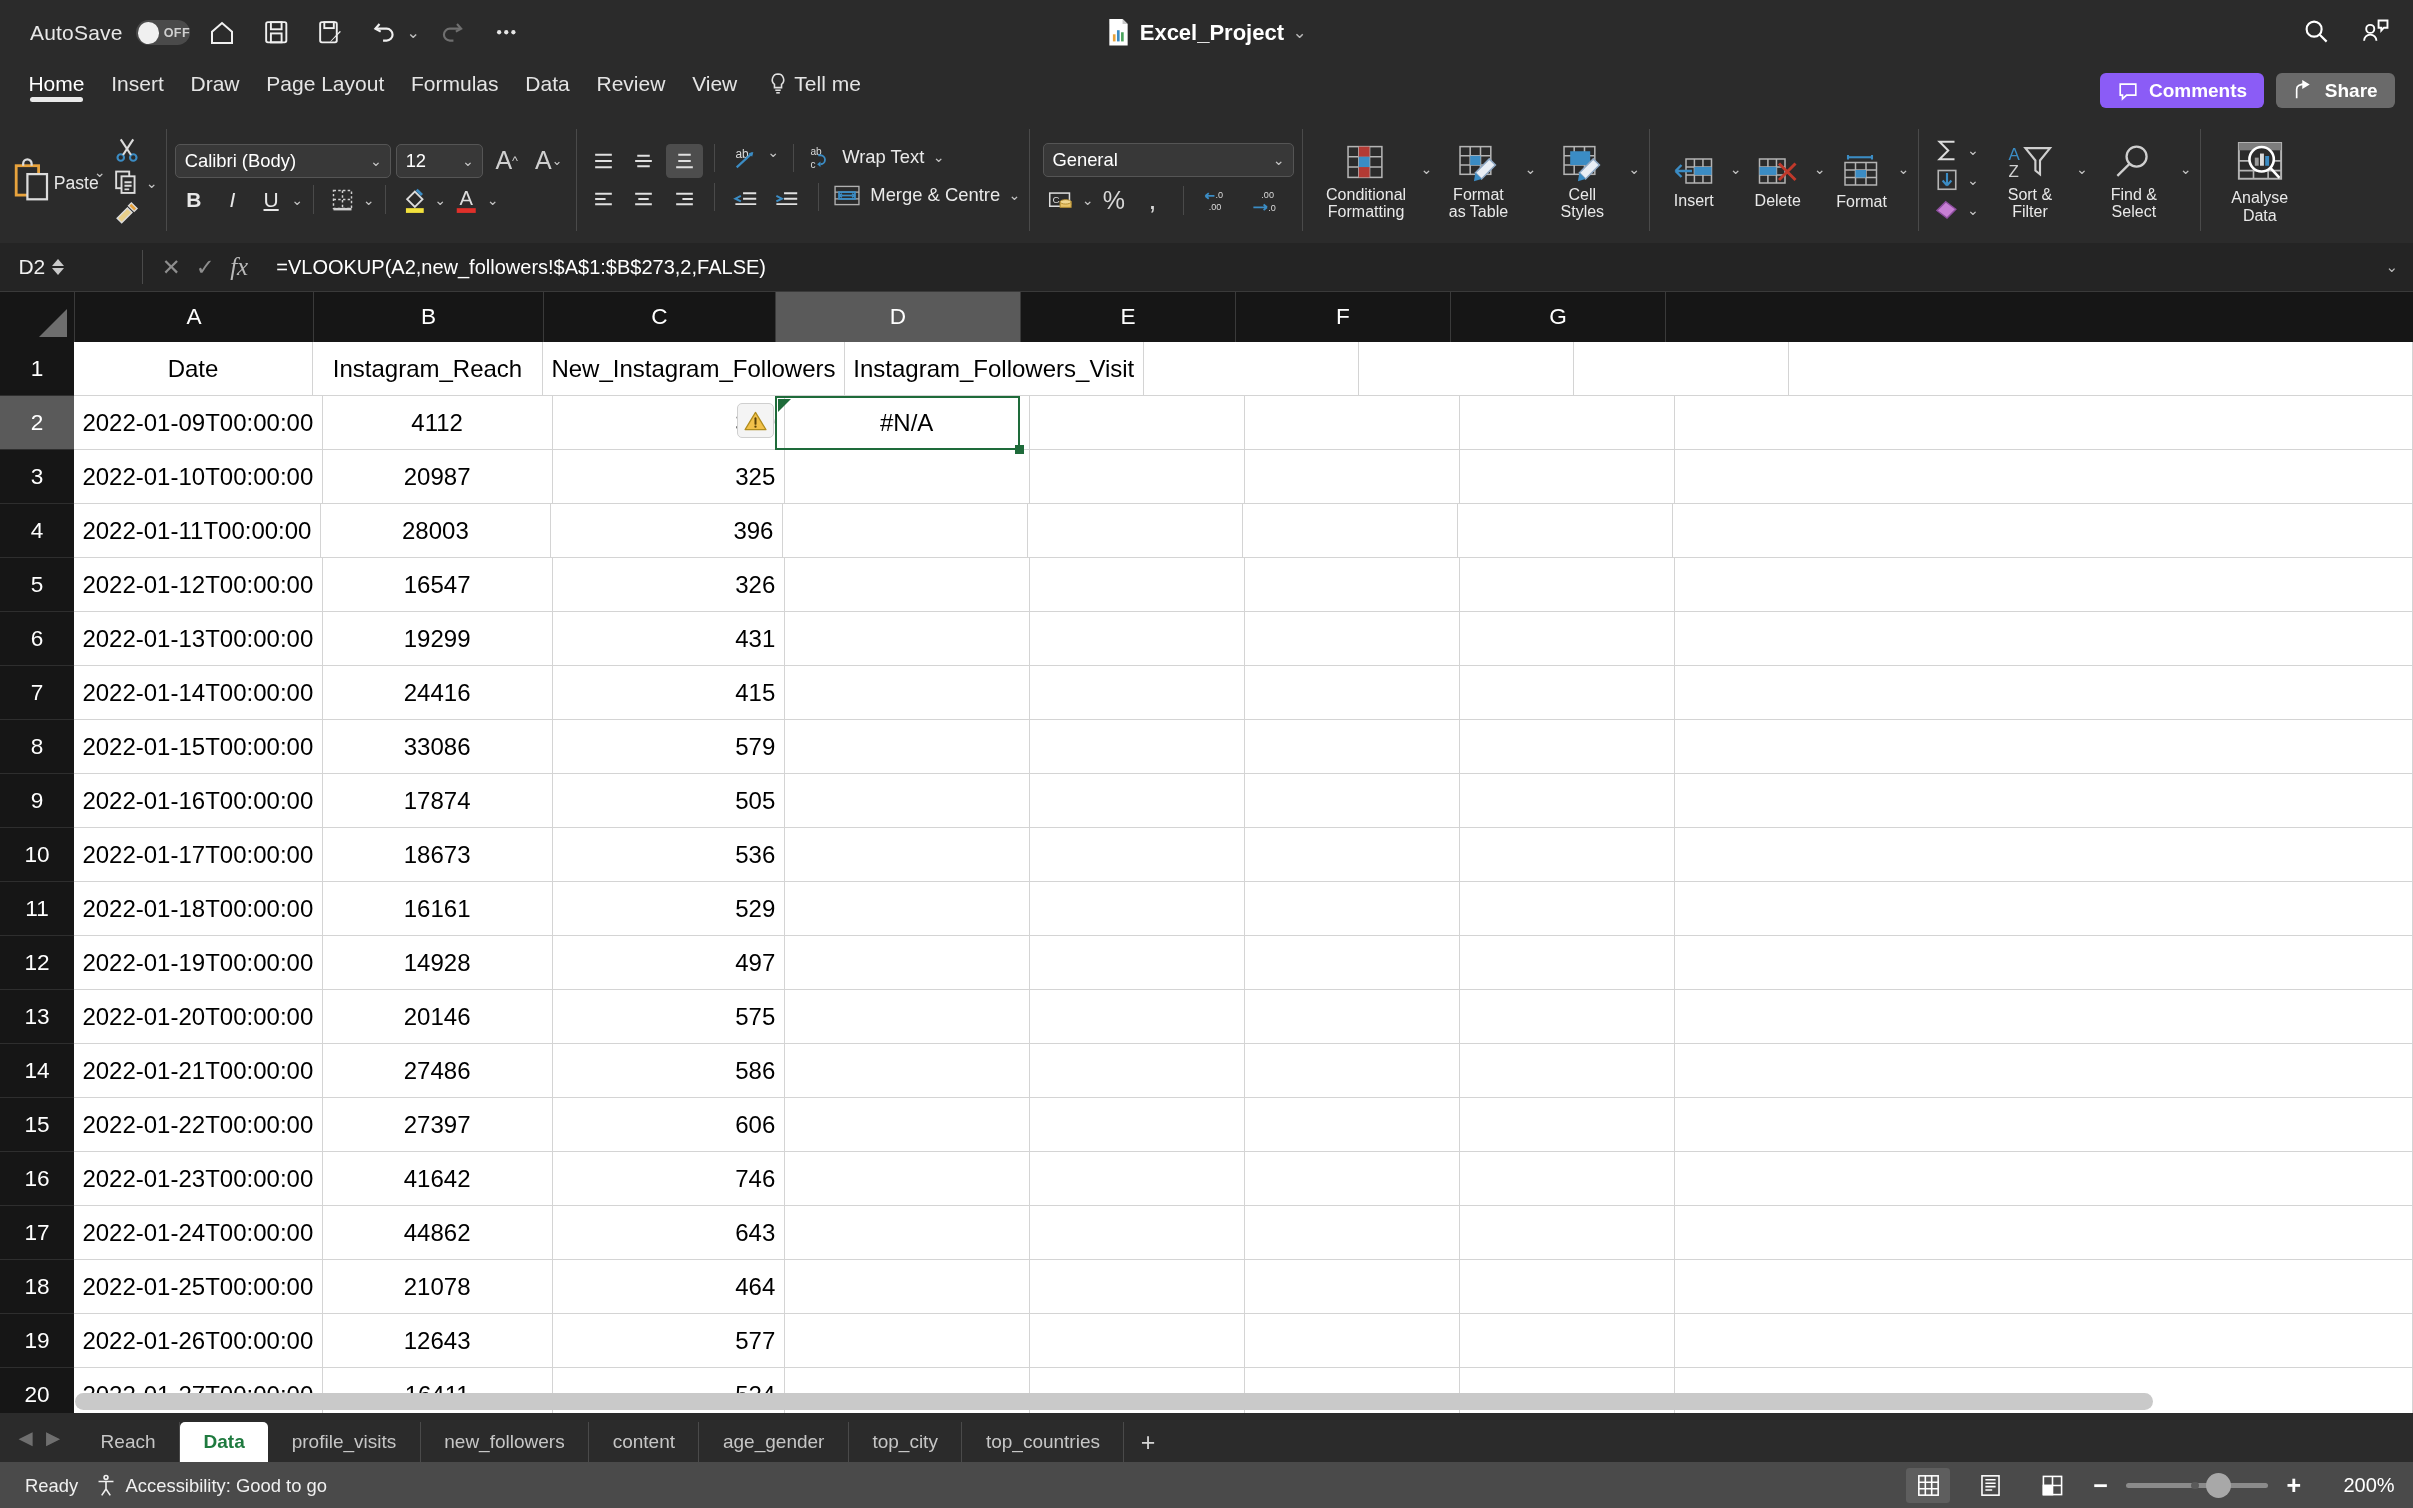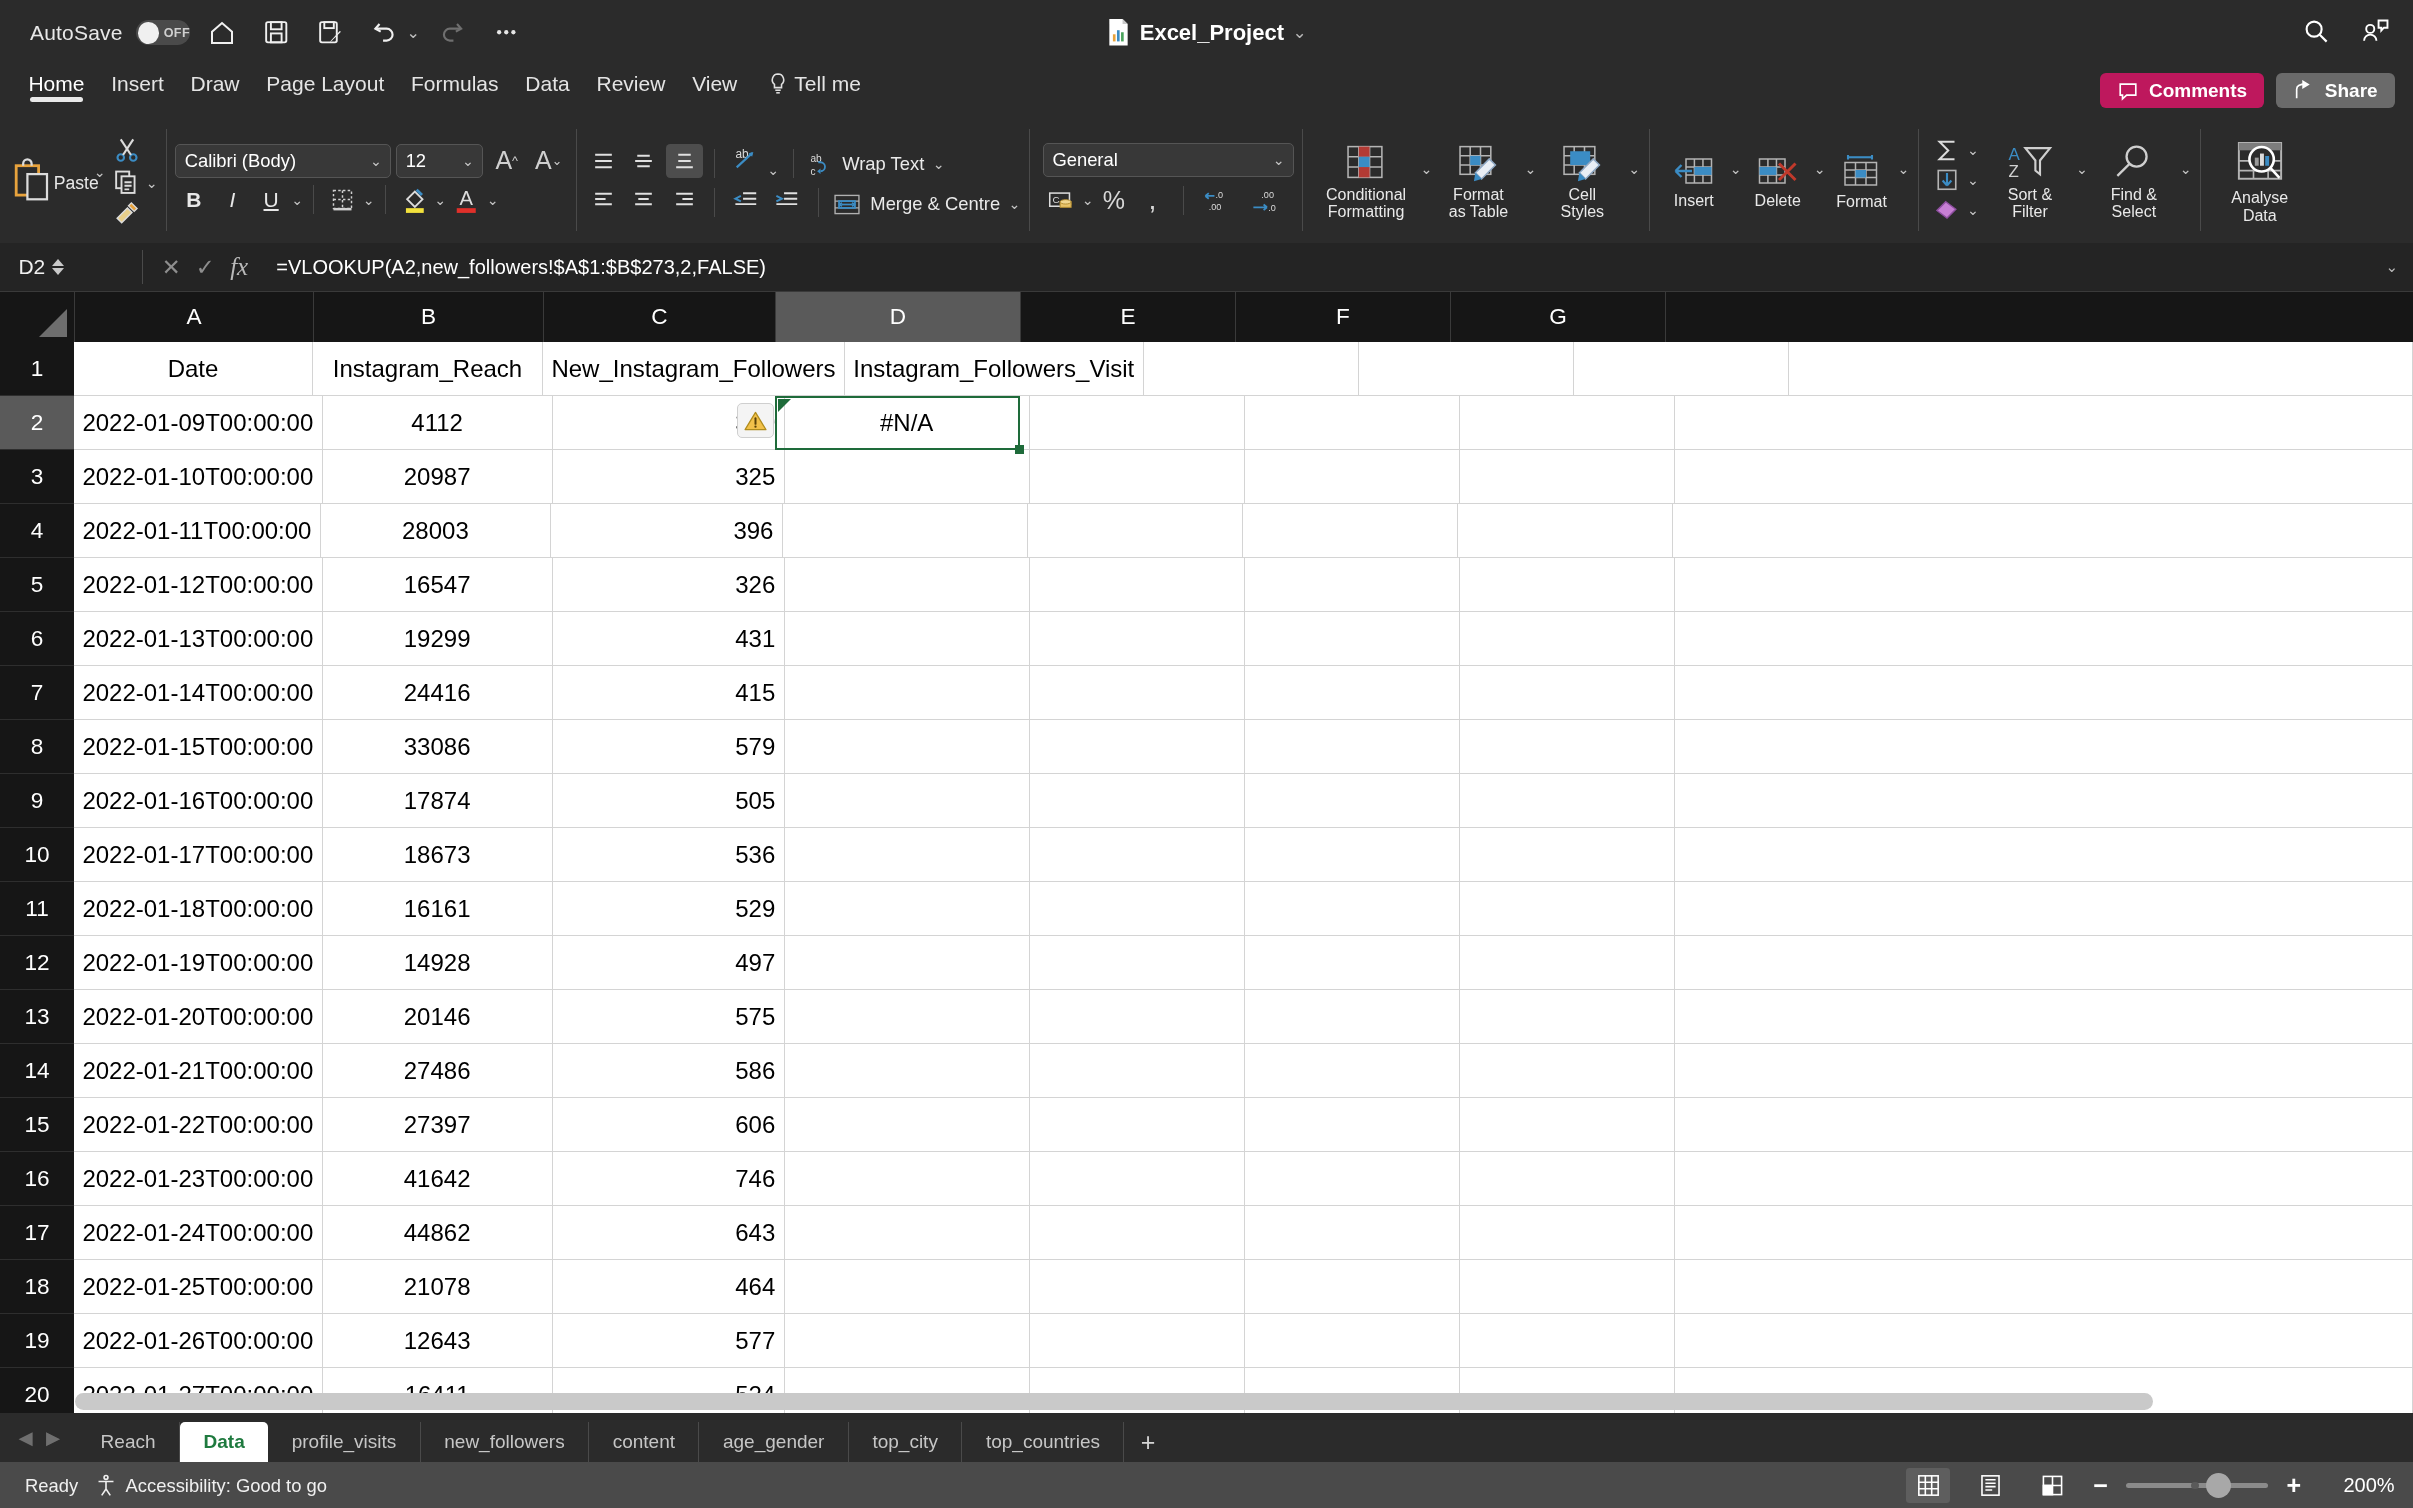--- a/index.html
+++ b/index.html
@@ -82,21 +82,21 @@
     display:flex; align-items:center; justify-content:space-between; padding: 0 8.4px;
     color:#fff; font-size:18.4px;
   }
   .combo .cv { white-space:nowrap; overflow:hidden; }
   .fbtn {
     width:37px; height:34px; display:flex; align-items:center; justify-content:center;
     color:#e8e8e8; font-size:21px; border-radius:4.2px;
   }
   .fbtn.sel { background:#4d4d4d; }
 
-  .alignrow { display:flex; align-items:flex-end; gap: 3.4px; }
+  .alignrow { display:flex; align-items:flex-start; gap: 3.4px; }
   .wraprow { display:flex; align-items:center; gap:8.4px; color:#eaeaea; font-size:18.4px; }
 
   .bigbtn { display:flex; flex-direction:column; align-items:center; justify-content:flex-start;
             width: 92px; padding-top: 3.4px; }
   .bigbtn .bl { color:#e9e9e9; font-size:16px; line-height:17.6px; text-align:center; margin-top:3.4px; }
   .bigbtn-wide { width: 109px; }
 
   
   #formulabar {
     position:absolute; left:0; top:243px; width:2413px; height:49px;
@@ -296,21 +296,21 @@
   <div id="tellme-wrap">
     <svg width="20" height="25" viewBox="0 0 18 24" fill="none" stroke="#e0e0e0" stroke-width="1.5">
       <path d="M9 2 a5.5 5.5 0 0 1 3.4 9.8 V15 H5.6 v-3.2 A5.5 5.5 0 0 1 9 2 Z"></path>
       <path d="M6.4 17.5 h5.2"></path>
         <path d="M7.3 20 h3.4"></path>
     </svg>
     <span class="rtab" style="padding:0;color:#e4e4e4">Tell me</span>
   </div>
 
   <div style="position:absolute;right:18.4px;top:8.4px;display:flex;gap:11.7px;align-items:center;">
-    <div style="background:#be185d;border-radius:5.9px;height:35px;display:flex;align-items:center;gap:10px;padding:0 17px;">
+    <div style="background:#8b5cf6;border-radius:5.9px;height:35px;display:flex;align-items:center;gap:10px;padding:0 17px;">
       <svg width="22" height="22" viewBox="0 0 24 24" fill="none" stroke="#fff" stroke-width="1.8">
         <path d="M3.5 4.5 h17 v12 h-10 l-4.5 4 v-4 h-2.5 Z"></path>
       </svg>
       <span style="color:#fff;font-size:19px;font-weight:bold">Comments</span>
     </div>
     <div style="background:#6a6a6a;border-radius:5.9px;height:35px;display:flex;align-items:center;gap:10px;padding:0 17px;">
       <svg width="22" height="22" viewBox="0 0 24 24" fill="none" stroke="#fff" stroke-width="1.8">
         <path d="M4 20 V10 C4 6 9 4.5 14 4.5"></path>
           <path d="M11 1.5 L16.5 4.8 L11 8.2 Z" fill="#fff"></path>
       </svg>

